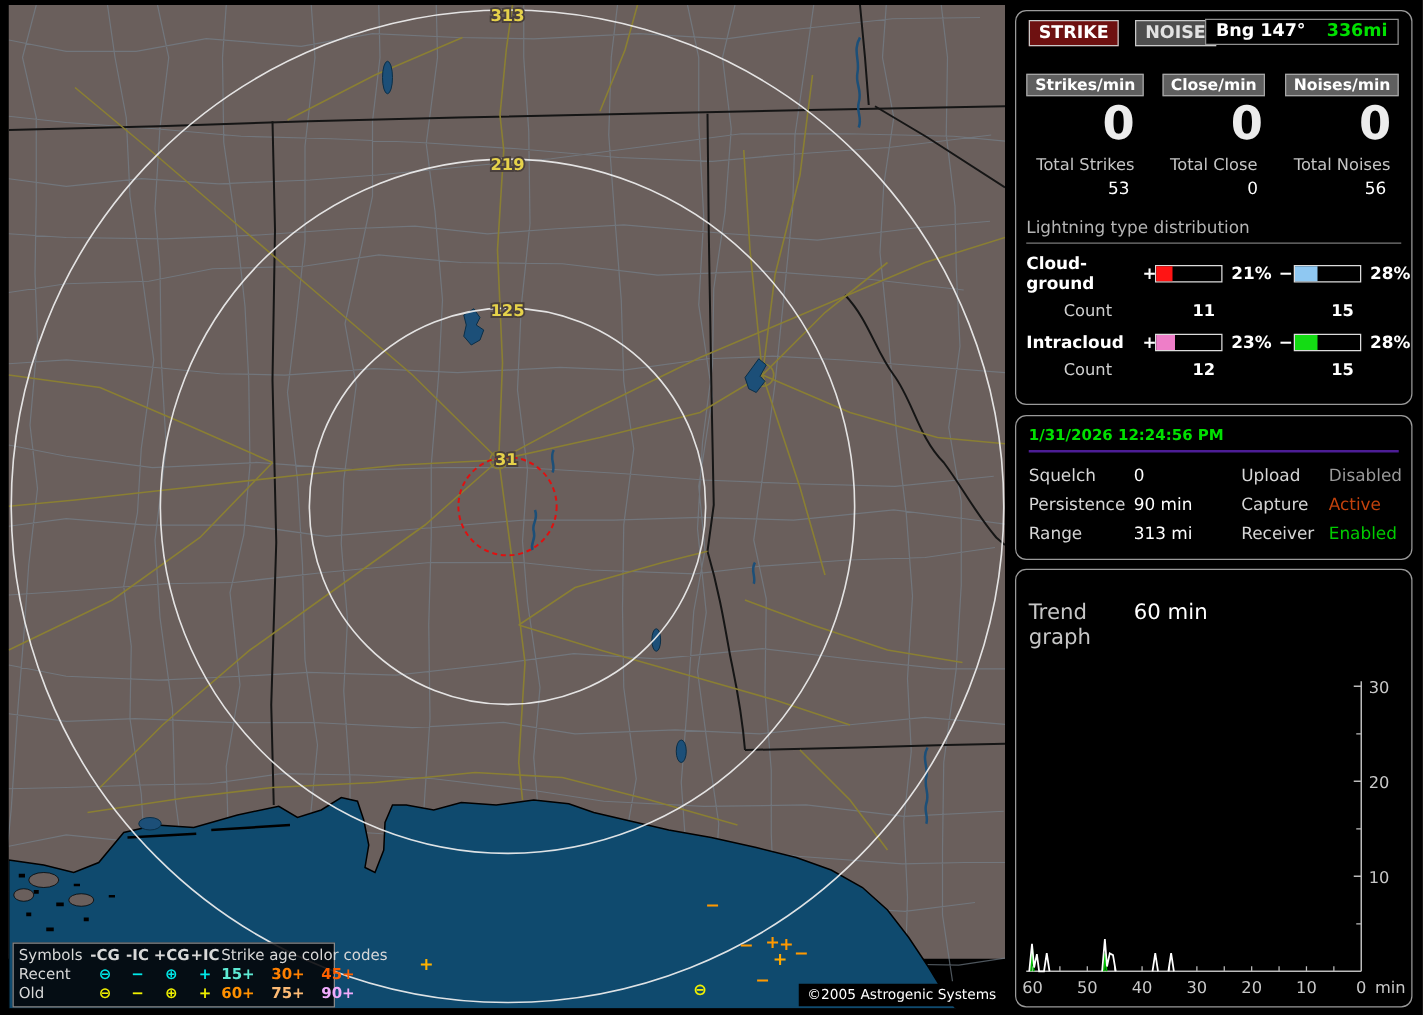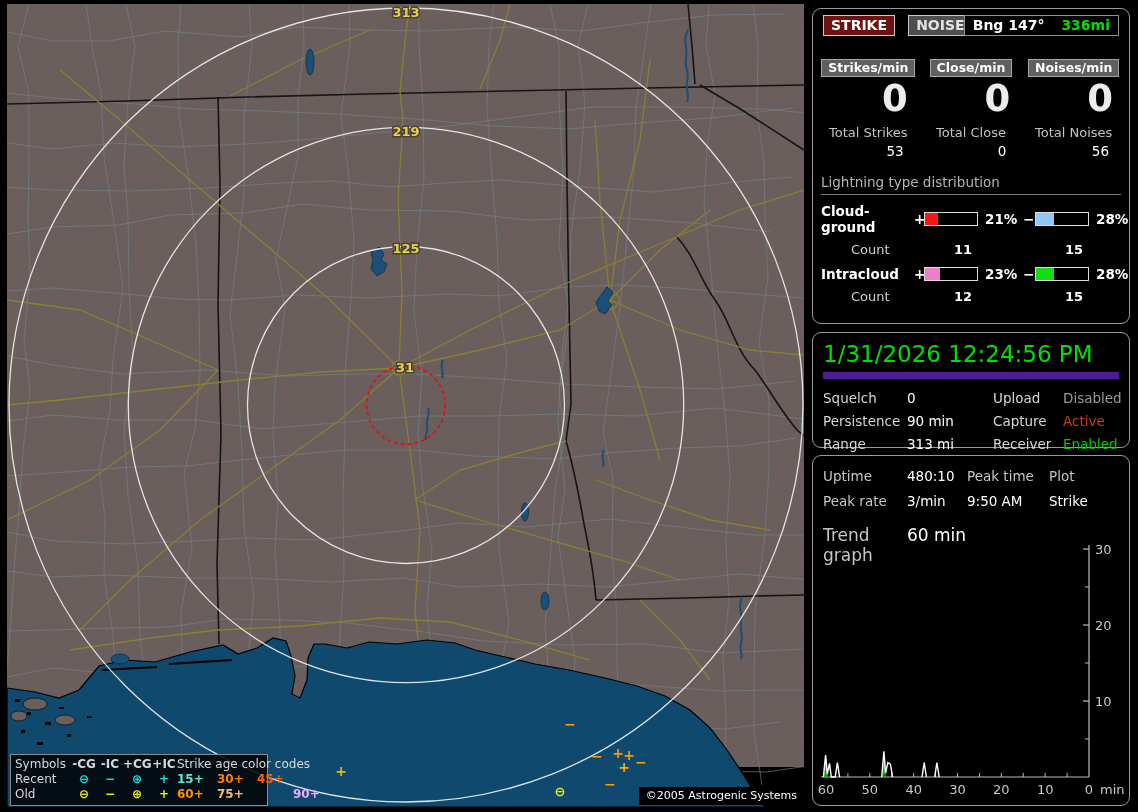--- a/index.html
+++ b/index.html
@@ -42,21 +42,21 @@
   .distrow{display:grid;grid-template-columns:93px 10px 56px 43px 12px 56px auto;
     align-items:center;font-size:13.5px;font-weight:bold;margin-top:6px;}
   .countrow{display:grid;grid-template-columns:93px 10px 56px 43px 12px 56px auto;
     font-size:13px;margin-top:7px;margin-bottom:9px;margin-left:30px;}
   .countrow .cl{color:#d0d0d0;}
   .countrow b{color:#fff;}
   .bar{display:inline-block;width:52px;height:12px;border:1px solid #dcdcdc;background:#000;
     position:relative;}
   .bar i{position:absolute;left:0;top:0;height:100%;display:block;}
   .pct{padding-left:5px;}
-  .datetime{color:#00e000;font-size:23px;font-weight:normal;border-bottom:7px solid #4c1d95;
+  .datetime{color:#00e000;font-size:12px;font-weight:bold;border-bottom:2px solid #4c1d95;
     padding-bottom:5px;margin-top:2px;}
   .kvgrid{display:grid;grid-template-columns:84px 86px 70px auto;font-size:13.5px;
     row-gap:7px;margin-top:11px;}
   .kvgrid .lab{color:#d6d6d6;}
   .sessgrid{display:grid;grid-template-columns:84px 60px 82px auto;font-size:13.5px;
     row-gap:9px;margin-top:4px;}
   .sessgrid .lab{color:#c6c6c6;}
   .trendrow{display:grid;grid-template-columns:84px auto;font-size:17px;margin-top:16px;}
   .trendrow .lab{color:#c6c6c6;}
   #trend{position:absolute;left:0;top:72px;}
@@ -186,21 +186,21 @@
       <span class="age" style="color: rgb(255, 96, 0);">45+</span>
     </div>
     <div class="legend-row">
       <span>Old</span>
       <span class="sym" style="color: rgb(240, 240, 0);">⊖</span>
       <span class="sym" style="color: rgb(240, 240, 0);">−</span>
       <span class="sym" style="color: rgb(240, 240, 0);">⊕</span>
       <span class="sym" style="color: rgb(240, 240, 0);">+</span>
       <span class="age" style="color: rgb(255, 144, 0);">60+</span>
       <span class="age" style="color: #fdba74;">75+</span>
-      <span class="age" style="color: #f0abfc; margin-left: 36px;">90+</span>
+      <span class="age" style="color: #f0abfc;">90+</span>
     </div>
   </div>
   <div class="copyright">©2005 Astrogenic Systems</div>
 </div>
 
 <div class="panel" id="panel-stats">
   <div class="btnrow">
     <span class="btn strike">STRIKE</span>
     <span class="btn noise">NOISE</span>
     <span class="bng">
@@ -279,30 +279,20 @@
     <span class="lab">Capture</span>
     <span style="color: #c2410c;">Active</span>
     <span class="lab">Range</span>
     <span>313 mi</span>
     <span class="lab">Receiver</span>
     <span style="color: rgb(0, 204, 0);">Enabled</span>
   </div>
 </div>
 
 <div class="panel" id="panel-session">
-  <div class="sessgrid">
-    <span class="lab">Uptime</span>
-    <span>480:10</span>
-    <span class="lab">Peak time</span>
-    <span class="lab">Plot</span>
-    <span class="lab">Peak rate</span>
-    <span>3/min</span>
-    <span>9:50 AM</span>
-    <span>Strike</span>
-  </div>
   <div class="trendrow">
     <span class="lab">Trend graph</span>
     <span>60 min</span>
   </div>
   <svg id="trend" width="316" height="278" viewBox="0 0 316 278">
       <line x1="8" y1="249" x2="276" y2="249" stroke="#bcbcbc" stroke-width="1.2"></line>
       <line x1="276" y1="17" x2="276" y2="249" stroke="#bcbcbc" stroke-width="1.2"></line>
       <line x1="270" y1="173" x2="276" y2="173" stroke="#bcbcbc" stroke-width="1.2"></line>
       <text x="282" y="178" fill="#c8c8c8" font-size="13" text-anchor="start">10</text>
       <line x1="270" y1="97" x2="276" y2="97" stroke="#bcbcbc" stroke-width="1.2"></line>

